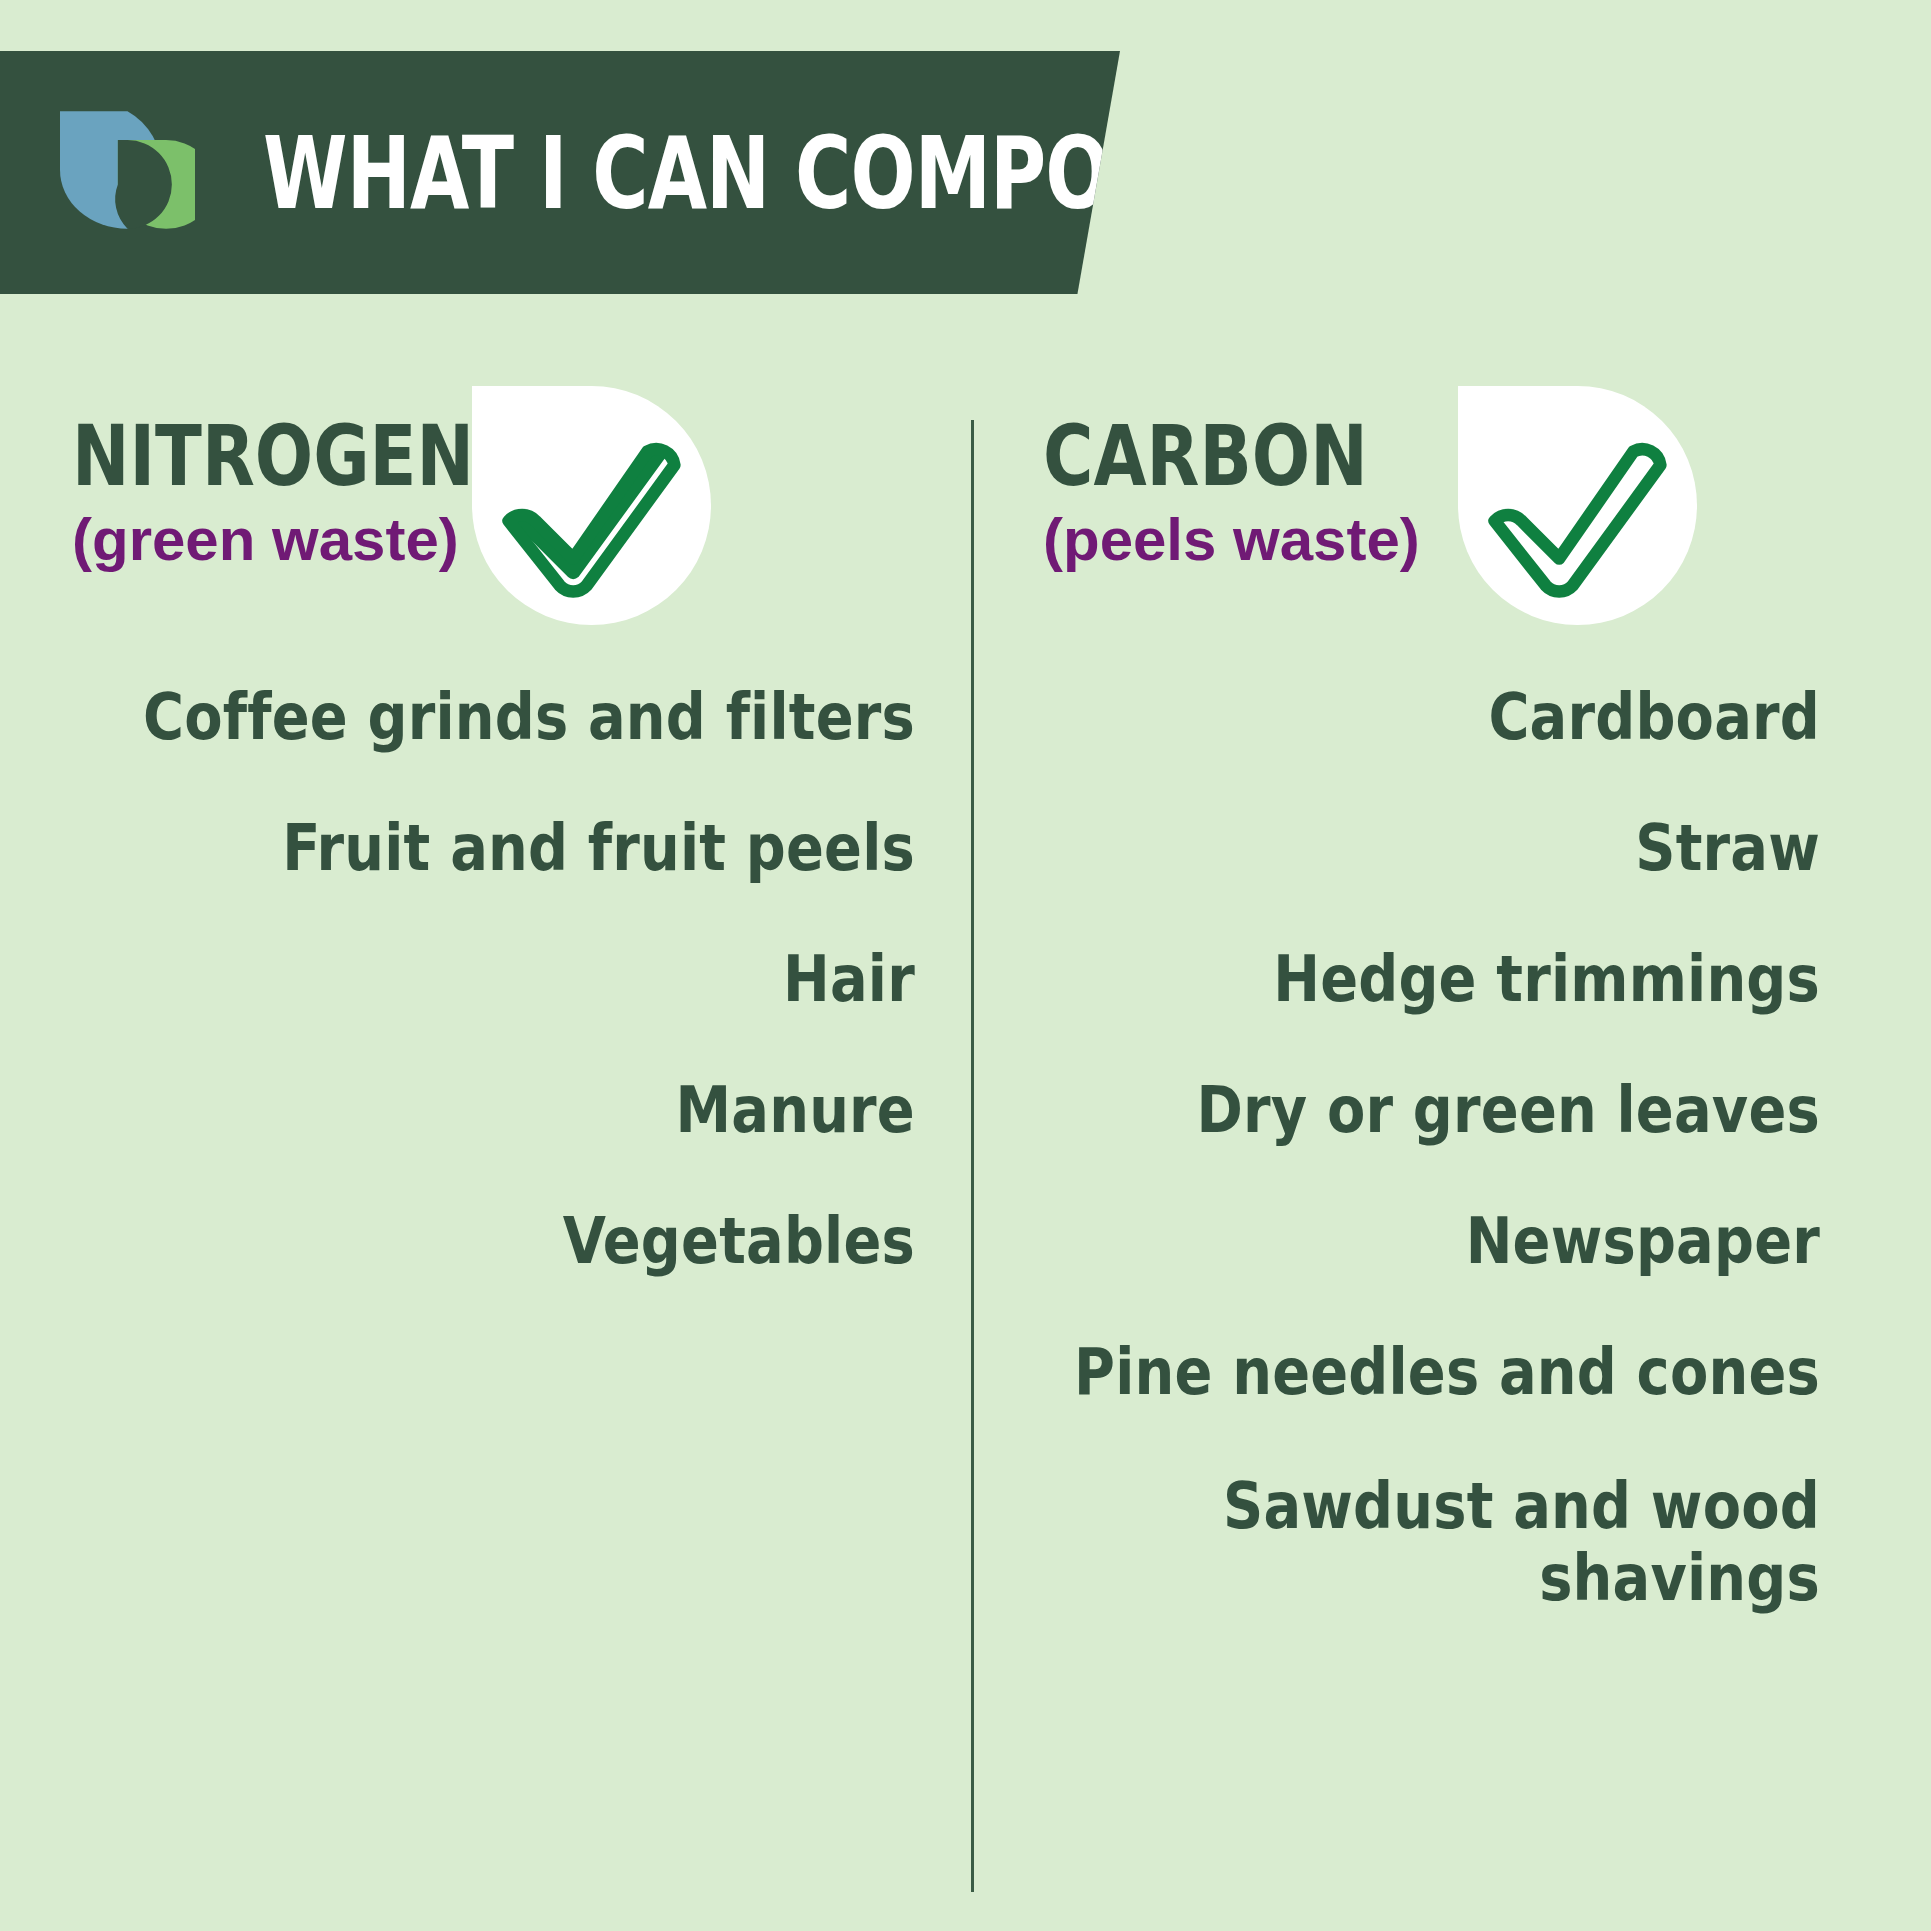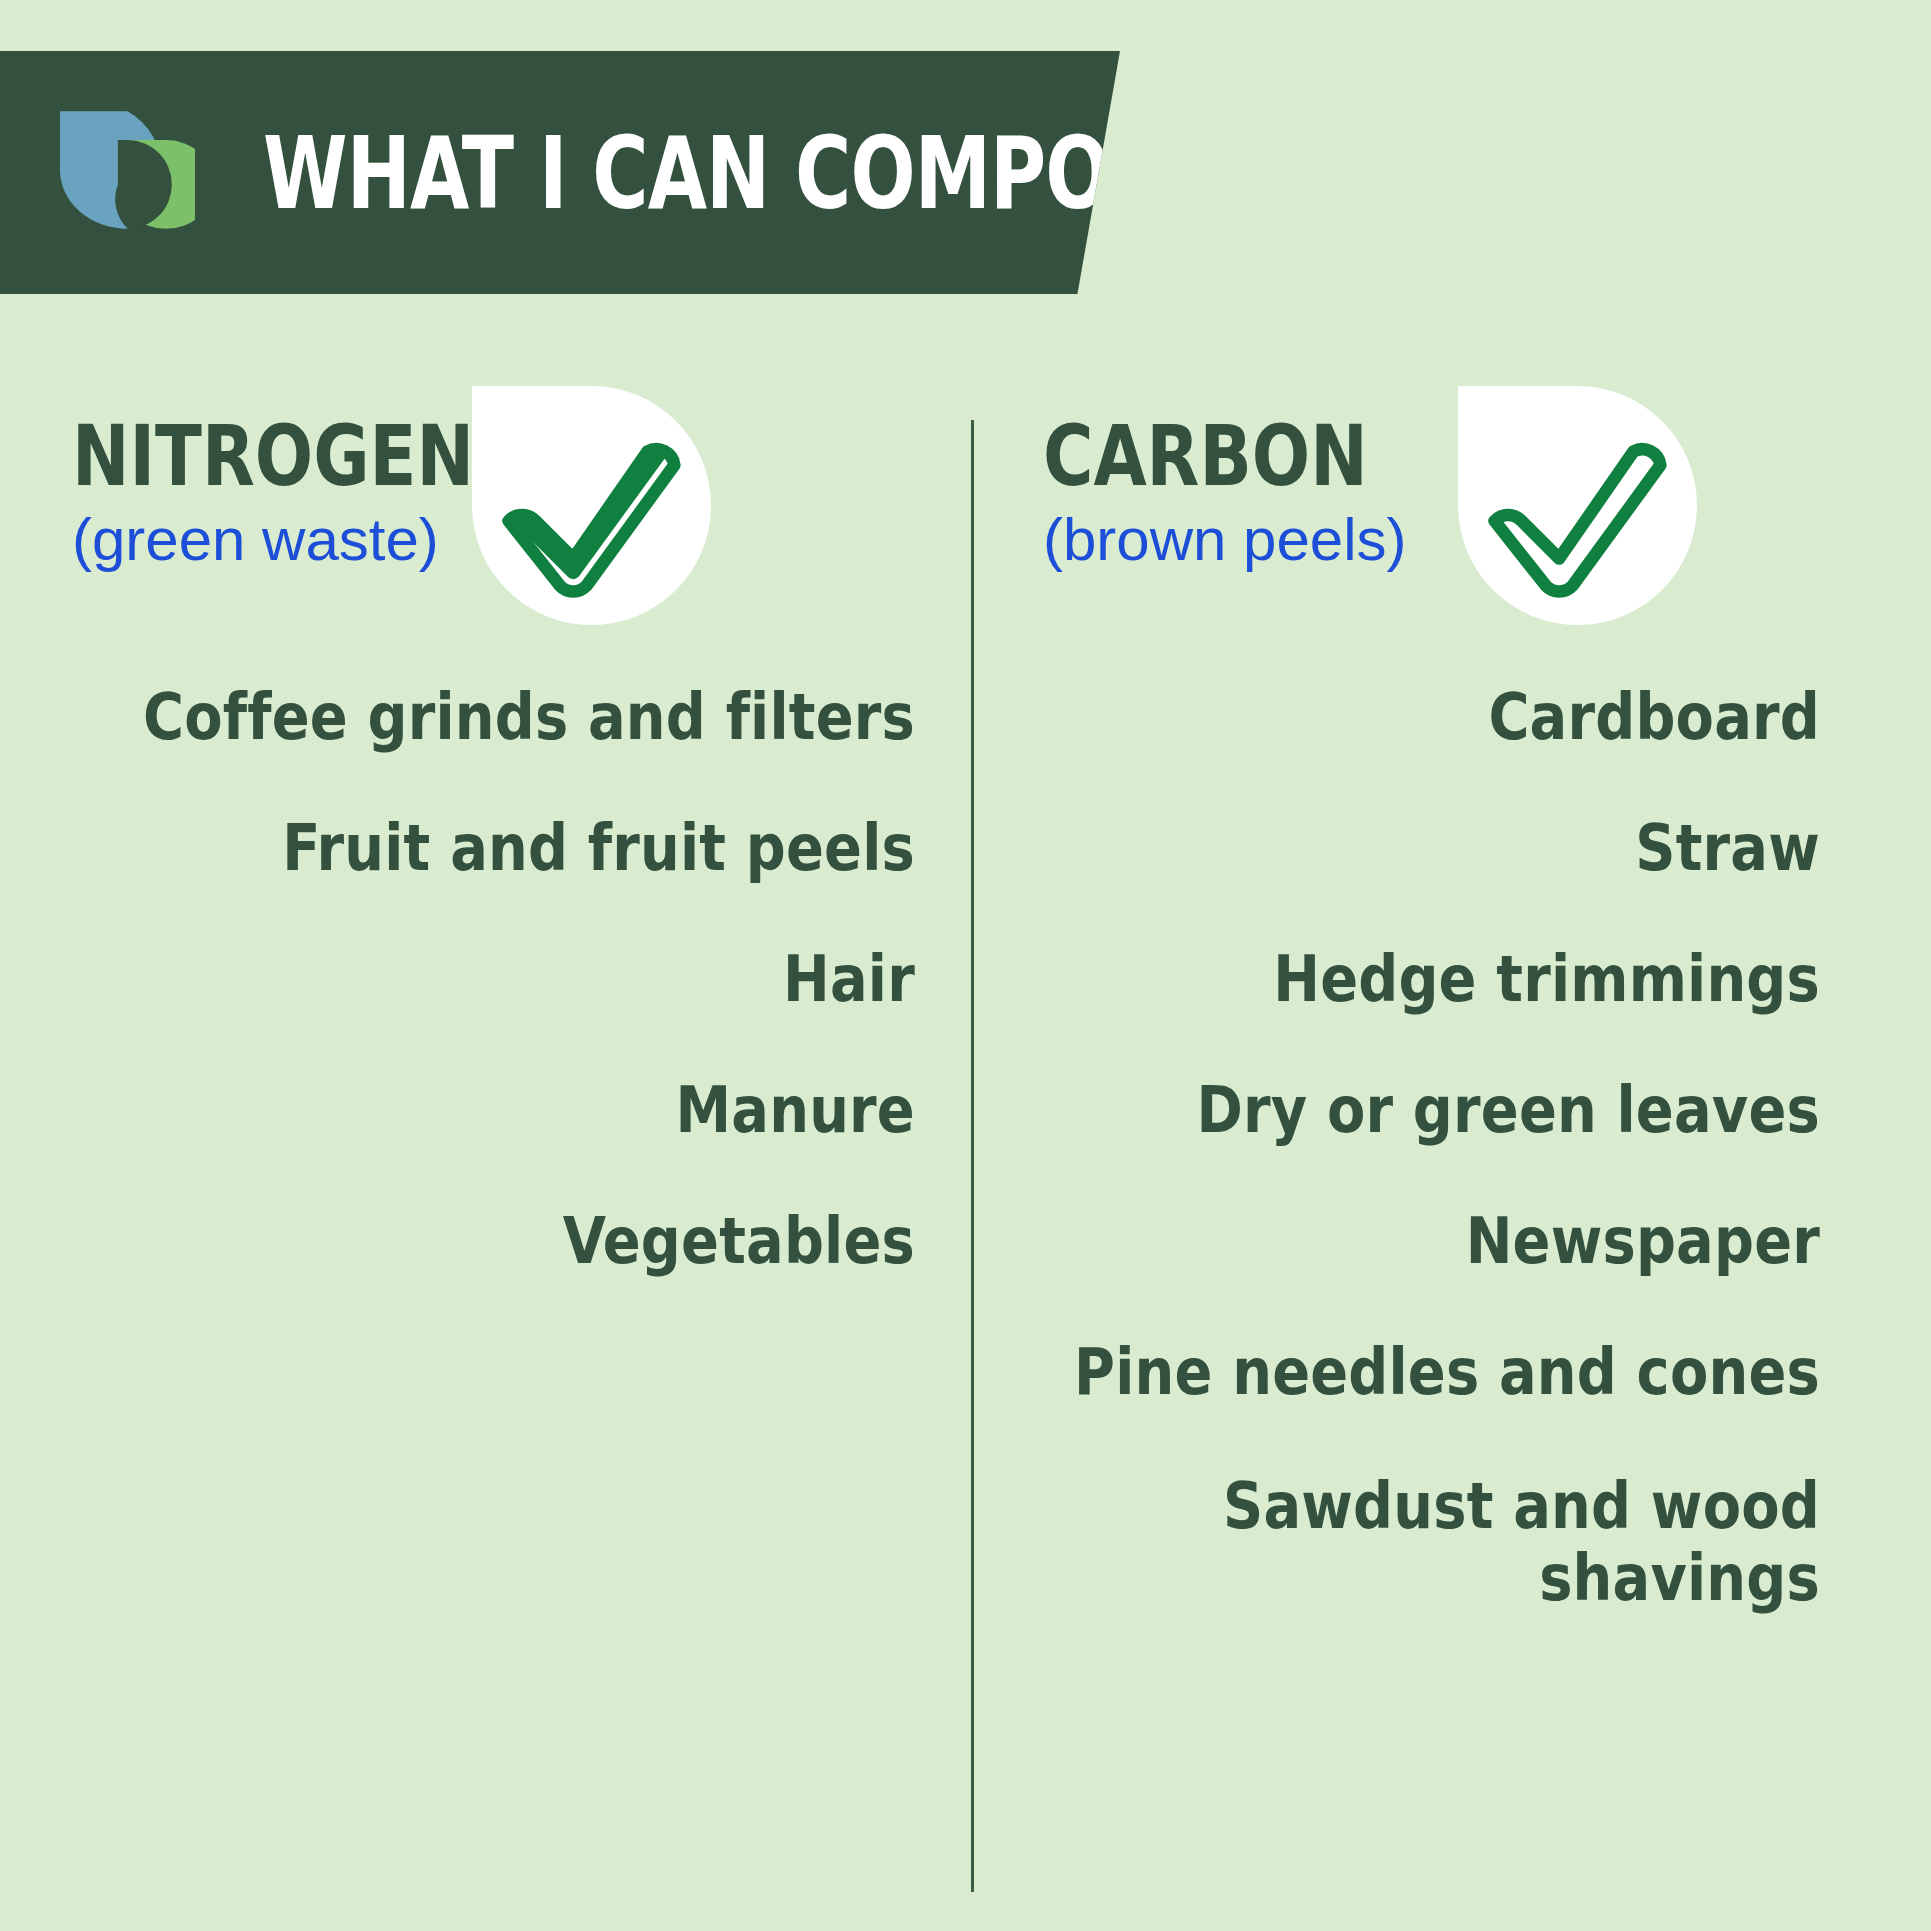--- a/index.html
+++ b/index.html
@@ -63,23 +63,23 @@
     font-weight:bold;
     font-size:83px;
     line-height:1;
     letter-spacing:0px;
     white-space:nowrap;
     transform:scaleX(0.92);
     transform-origin:left top;
   }
   .col-sub {
     position:absolute; left:0; top:124px;
-    color:#1d4ed8;
+    color:#701a75;
     font-family:"Liberation Sans", sans-serif;
-    font-weight:normal;
+    font-weight:bold;
     font-size:60px;
     line-height:1;
     white-space:nowrap;
   }
 
   
   .check-badge {
     position:absolute;
     width:239px; height:239px;
     background:#ffffff;
@@ -145,21 +145,21 @@
         <div class="list-item">Fruit and fruit peels</div>
         <div class="list-item">Hair</div>
         <div class="list-item">Manure</div>
         <div class="list-item">Vegetables</div>
       </div>
     </div>
 
     <div class="column right">
       <div class="col-head">
         <div class="col-heading">CARBON</div>
-        <div class="col-sub">(brown peels)</div>
+        <div class="col-sub">(peels waste)</div>
         <div class="check-badge">
           <svg viewBox="0 0 248 248" xmlns="http://www.w3.org/2000/svg">
             <path d="M38 140 A19 19 0 0 1 66 140 L105 179 L182 68 A19 19 0 0 1 210 82 L119 207 A19 19 0 0 1 91 207 Z" fill="none" stroke="#0f8040" stroke-width="13" stroke-linejoin="round"></path>
           </svg>
         </div>
       </div>
       <div class="item-list">
         <div class="list-item">Cardboard</div>
         <div class="list-item">Straw</div>
         <div class="list-item">Hedge trimmings</div>

